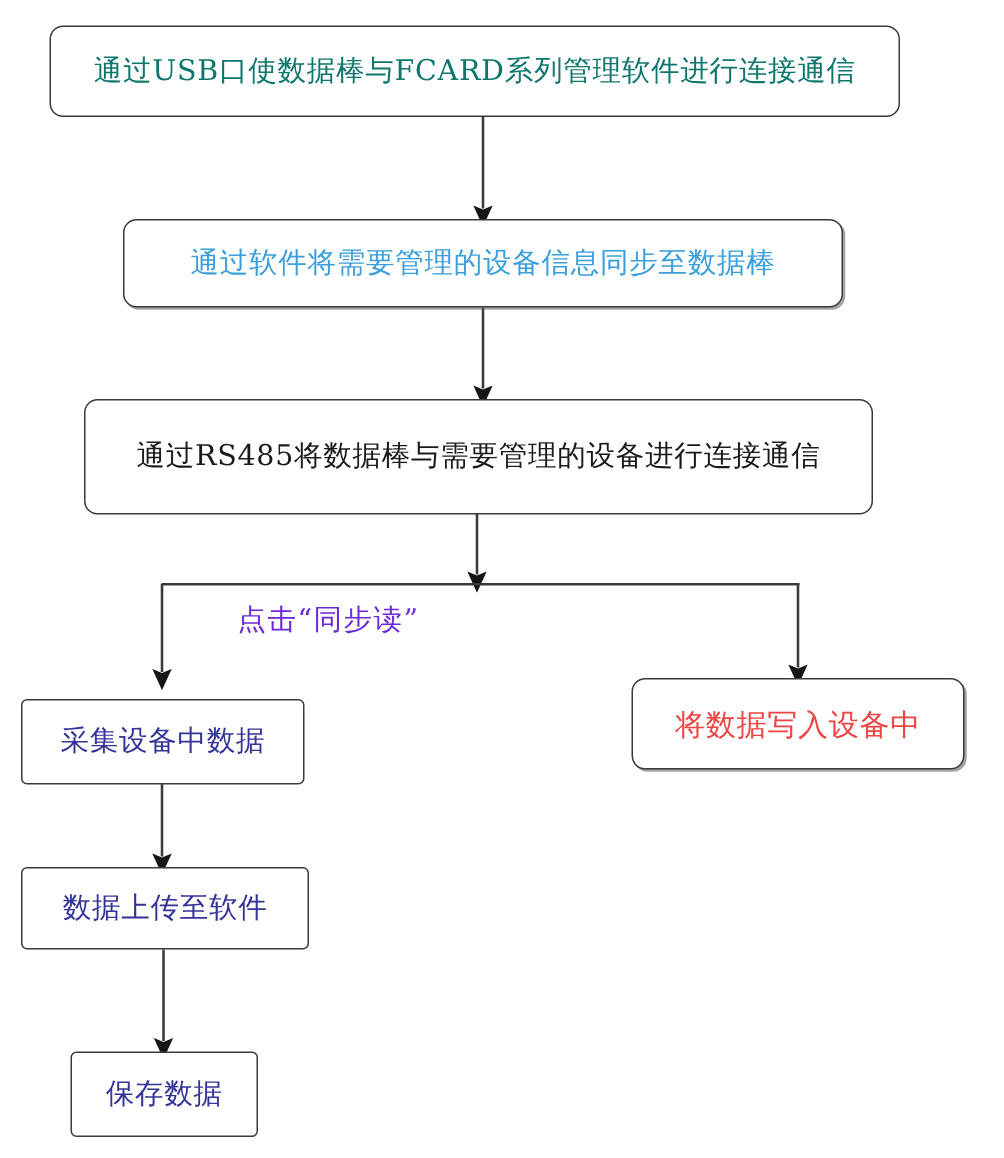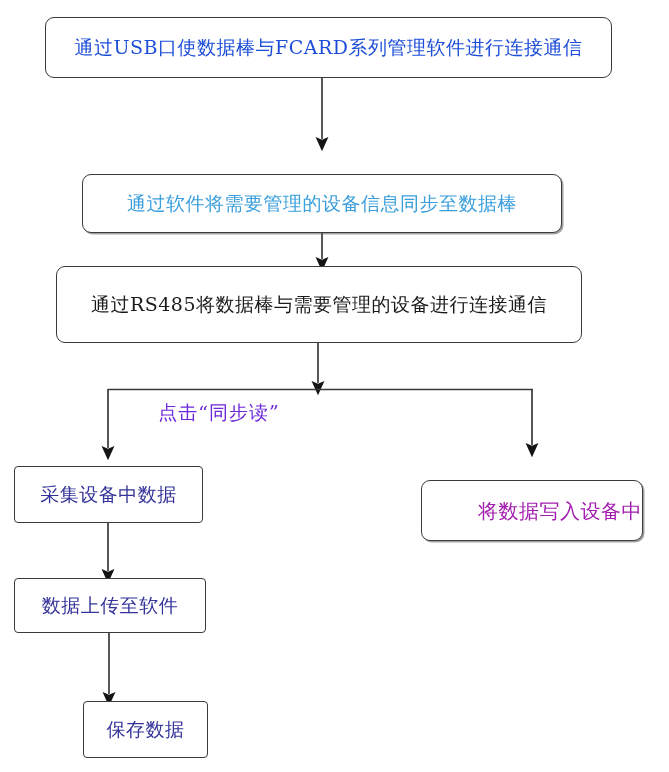--- a/index.html
+++ b/index.html
@@ -34,38 +34,38 @@
     align-items: center;
     justify-content: center;
     text-align: center;
     line-height: 1.2;
     letter-spacing: 0.5px;
     white-space: nowrap;
     z-index: 2;
   }
   .node.round-lg { border-radius: 9px; }
   .node.round-sm { border-radius: 4px; }
-  .node.shadow   { box-shadow: 1.5px 1.5px 0 0 rgba(90,90,90,0.55); margin-top: 28px; }
+  .node.shadow   { box-shadow: 1.5px 1.5px 0 0 rgba(90,90,90,0.55); }
 
   .edge-label {
     position: absolute;
     white-space: nowrap;
     letter-spacing: 1px;
     z-index: 3;
     text-align: center;
   }
 
   
-  #node-usb-connect   { left: 33px;  top: 17px;  width: 567px; height: 61px; font-size: 19px; color: #1d4ed8; margin-left: 12px; }
+  #node-usb-connect   { left: 33px;  top: 17px;  width: 567px; height: 61px; font-size: 19px; color: #0f766e; }
   #node-sync-device   { left: 82px;  top: 146px; width: 480px; height: 59px; font-size: 19px; color: #3a9fdc; }
   #node-rs485-connect { left: 56px;  top: 266px; width: 526px; height: 77px; font-size: 19px; color: #1a1a1a; }
   #node-collect-data  { left: 14px;  top: 466px; width: 189px; height: 57px; font-size: 19px; color: #333399; }
-  #node-write-data    { left: 421px; top: 452px; width: 222px; height: 61px; font-size: 20px; color: #a21caf; justify-content: flex-end; }
+  #node-write-data    { left: 421px; top: 452px; width: 222px; height: 61px; font-size: 20px; color: #ef4444; }
   #node-upload-data   { left: 14px;  top: 578px; width: 192px; height: 55px; font-size: 19px; color: #333399; }
-  #node-save-data     { left: 47px;  top: 701px; width: 125px; height: 57px; font-size: 19px; color: #333399; margin-left: 36px; }
+  #node-save-data     { left: 47px;  top: 701px; width: 125px; height: 57px; font-size: 19px; color: #333399; }
 
   #label-sync-read    { left: 134px; top: 400px; width: 170px; font-size: 19px; color: #6d28d9; }
   #label-sync-write   { left: 358px; top: 400px; width: 170px; font-size: 19px; color: #2e9952; }
 </style>
 </head>
 <body>
 
 <div id="canvas">
 
   <svg id="edges" viewBox="0 0 669 772" width="669" height="772" xmlns="http://www.w3.org/2000/svg">

